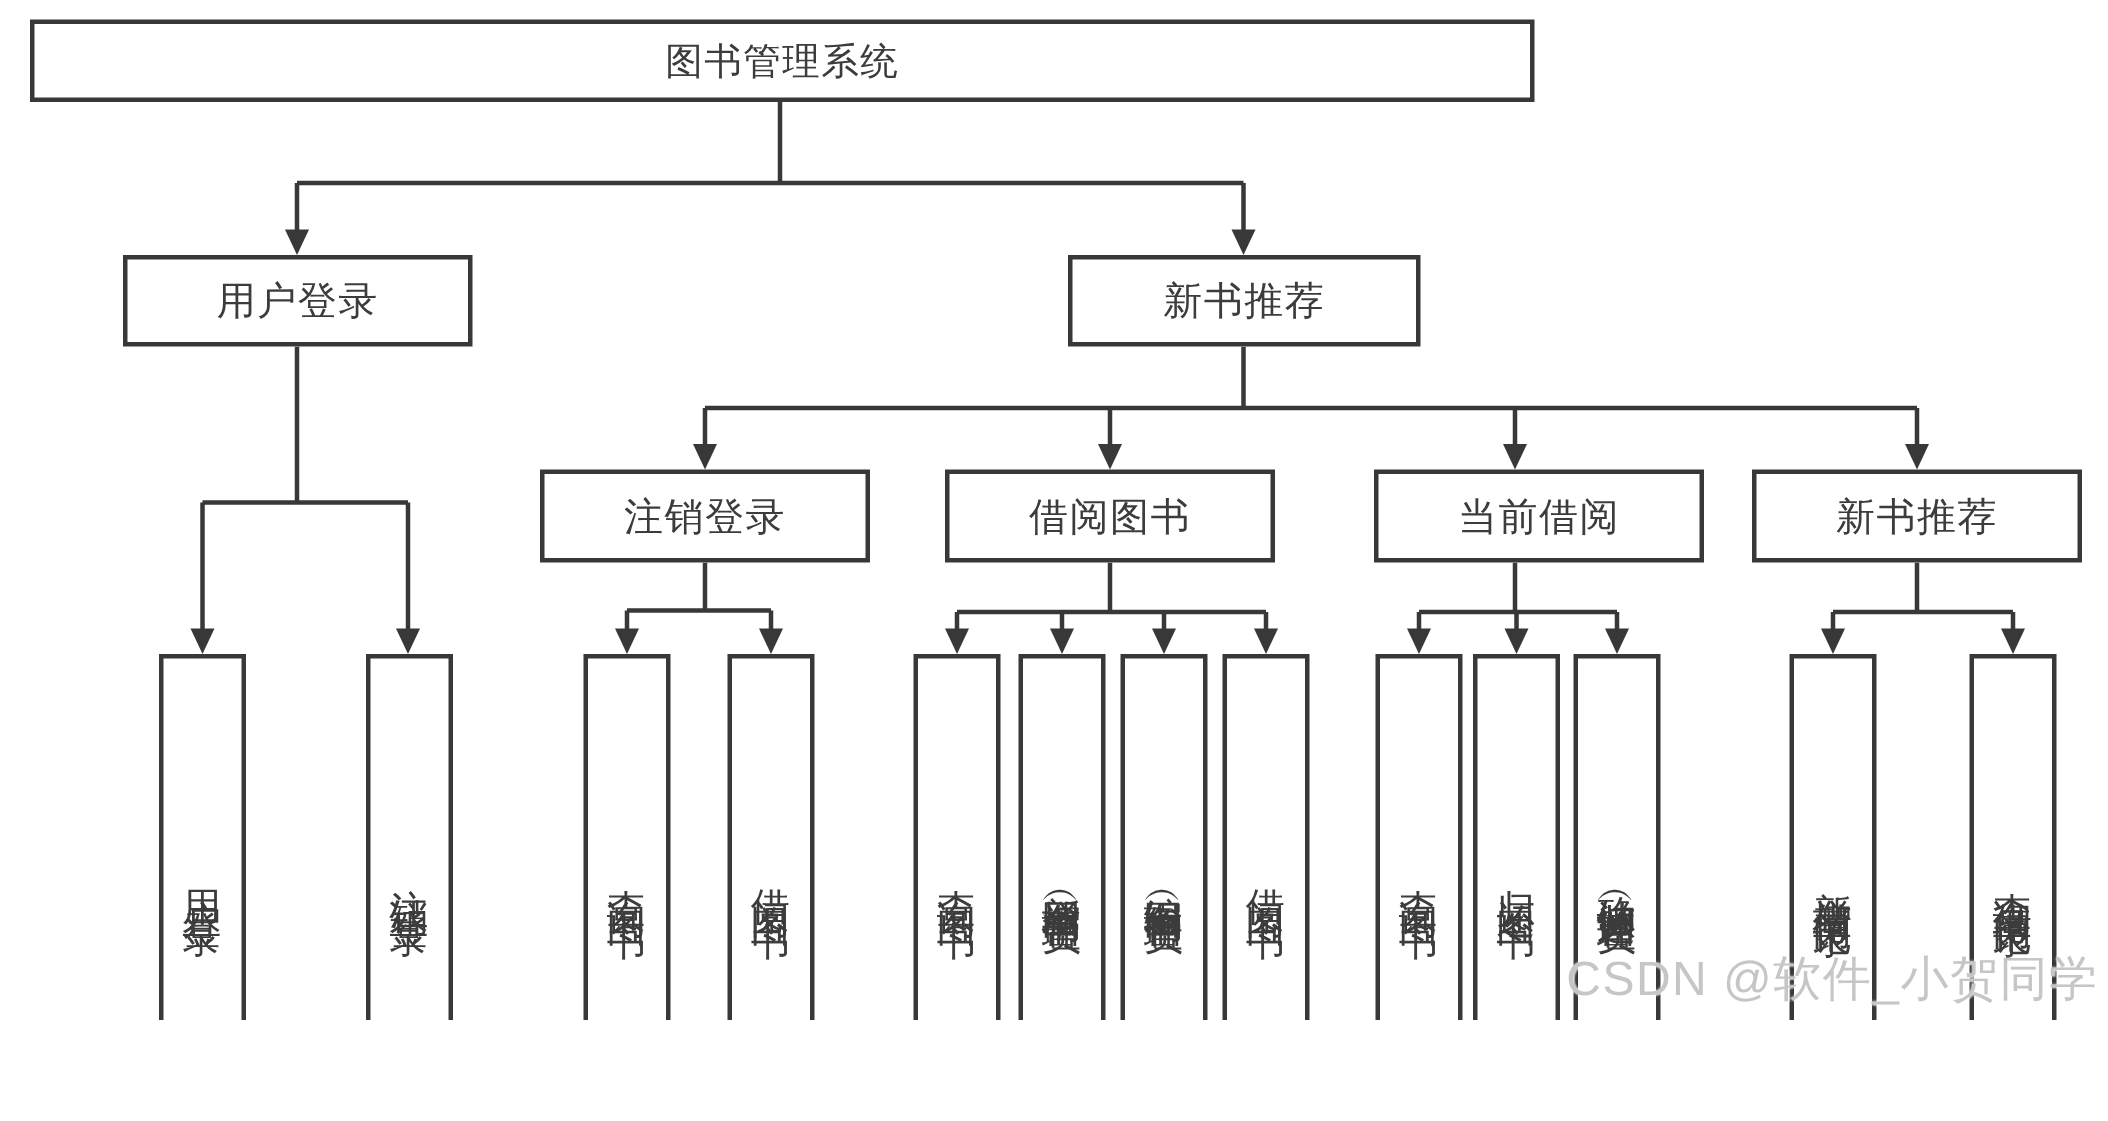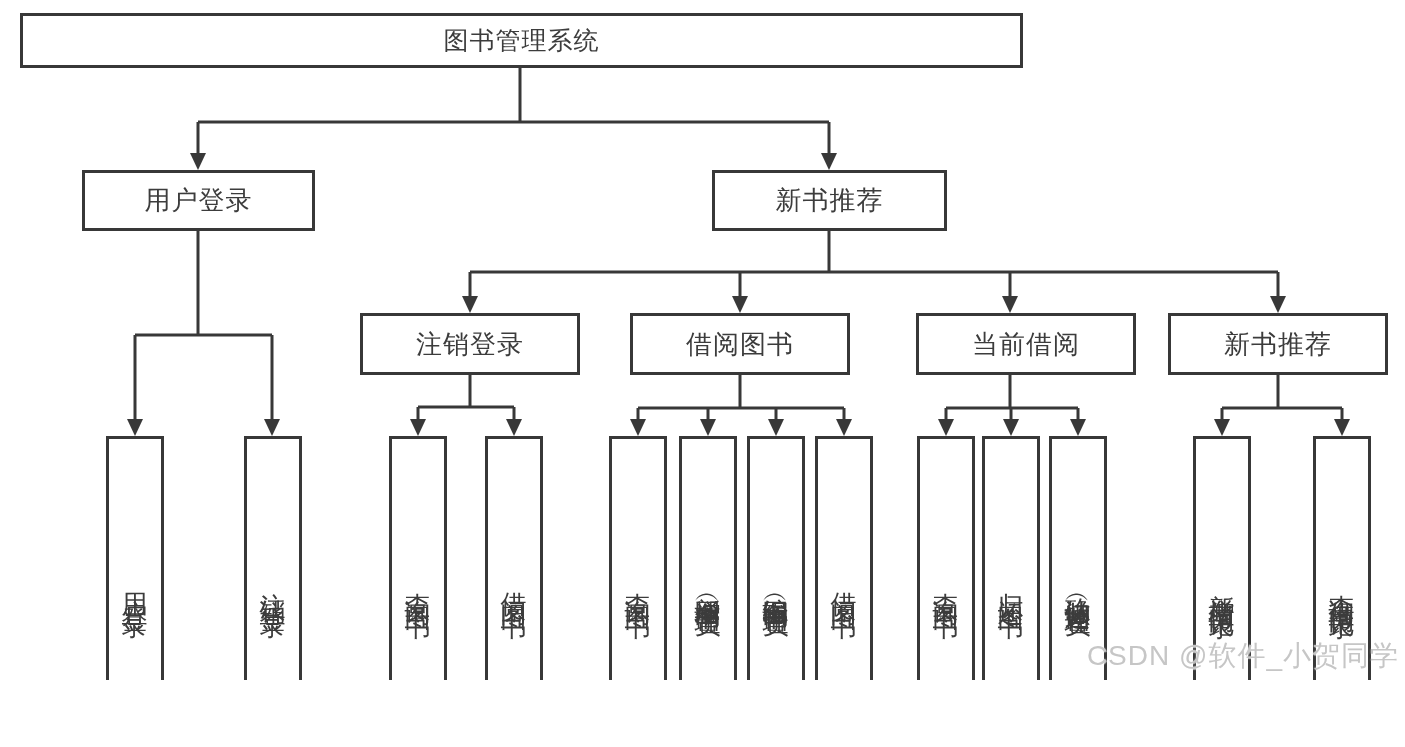--- a/index.html
+++ b/index.html
@@ -33,21 +33,21 @@
   .ls-med{letter-spacing:4px;}
   .ls-long{letter-spacing:2px;}
   
   .row2{top:170px;height:61px;}
   .row3{top:313px;height:62px;width:220px;}
   .leaf{top:436px;height:299px;width:58px;}
   #watermark{
     position:absolute;
     right:6px;bottom:5px;
     z-index:2;
-    font-size:28px;
+    font-size:32px;
     color:#c6c6c6;
     letter-spacing:1px;
     text-shadow:0 0 2px rgba(255,255,255,0.9), 1px 1px 1px rgba(255,255,255,0.6);
     white-space:nowrap;
   }
 </style>
 </head>
 <body>
 
 <div id="stage">

